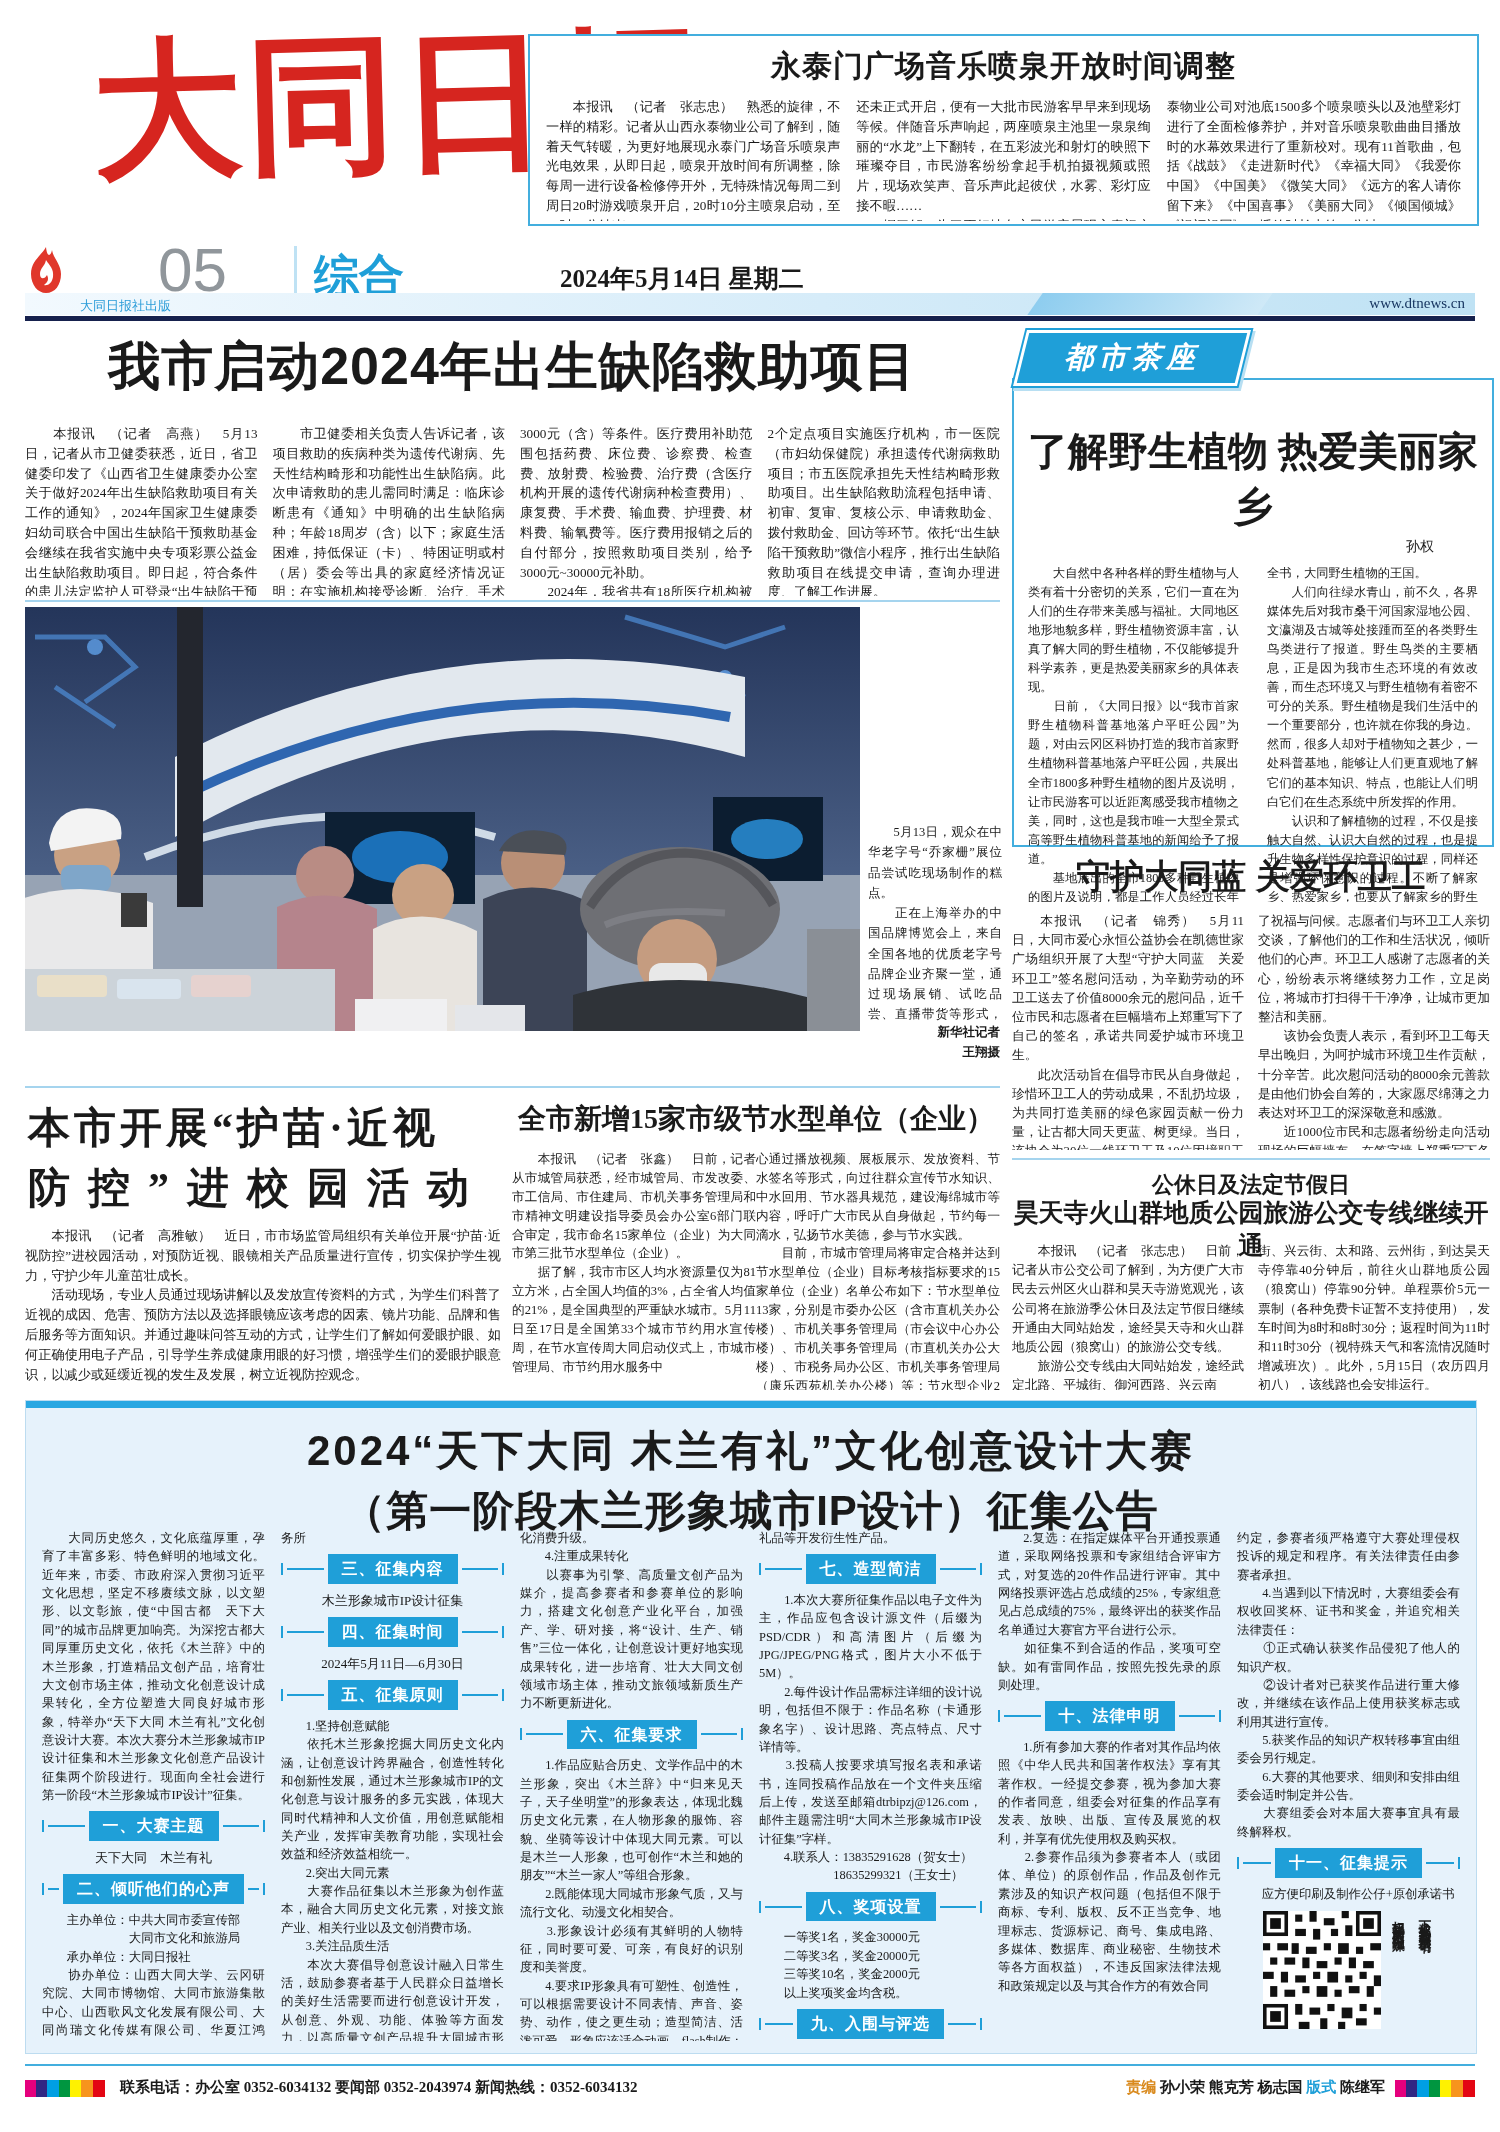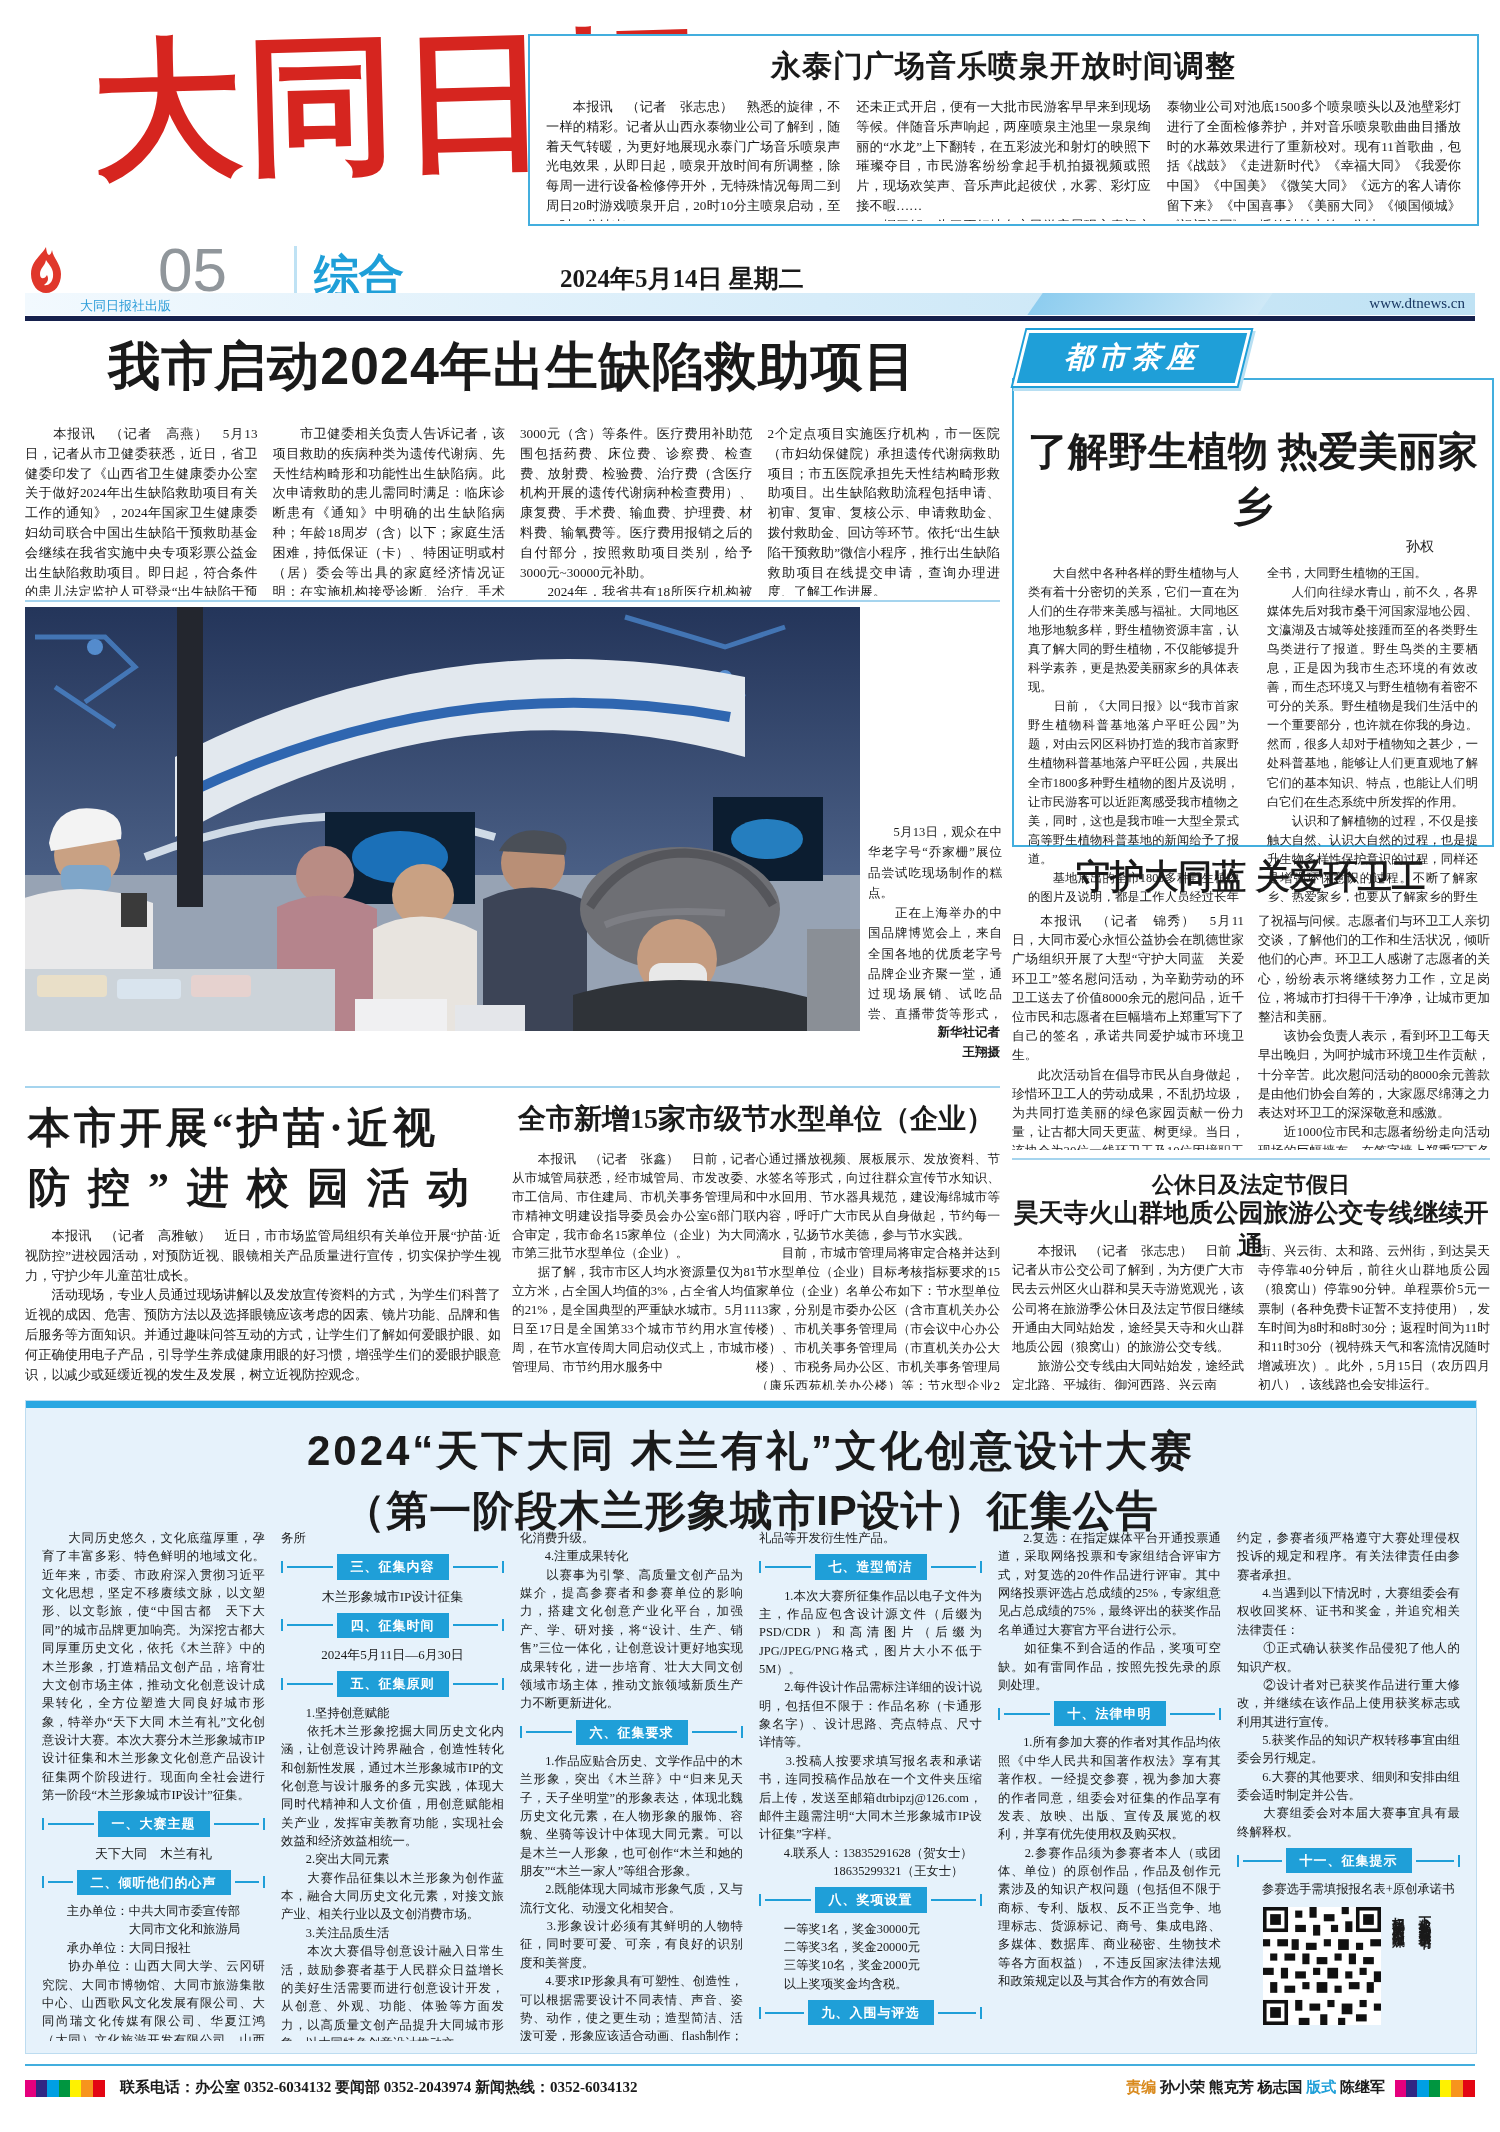--- a/index.html
+++ b/index.html
@@ -67,21 +67,21 @@
   
   .cbox{left:25px;top:1400px;width:1450px;height:652px;background:#e6f2fb;border:1px solid #bddcf0}
   .ctopbar{position:absolute;left:0;top:0;right:0;height:7px;background:#29a7e2}
   .ct1{margin-top:22px;text-align:center;font-size:42px;font-weight:900;letter-spacing:3px}
   .ct2{margin-top:4px;text-align:center;font-size:42px;font-weight:900;letter-spacing:1px}
   .ccols{position:absolute;left:16px;right:16px;top:128px;bottom:12px;display:flex;gap:16px}
   .ccol{flex:1;font-size:12.4px;line-height:1.48;overflow:hidden}
   .crow{display:flex;align-items:center;margin:7px 0;gap:4px}
   .ctick{width:2px;height:12px;background:#1f9fd8}
   .cline{flex:1;height:2px;background:#1f9fd8}
-  .clabel{background:#1f9fd8;color:#fff;font-weight:bold;font-size:13px;padding:3px 14px;letter-spacing:1px;
+  .clabel{background:#1f9fd8;color:#fff;font-weight:bold;font-size:16px;padding:3px 14px;letter-spacing:1px;
           font-family:"Liberation Sans","DejaVu Sans",sans-serif;white-space:nowrap}
   .ccenter{text-align:center;margin:4px 0;font-size:13px}
   .qr-row{display:flex;gap:8px;margin-top:8px;justify-content:center;align-items:flex-start}
   .qr-vtext{writing-mode:vertical-rl;font-size:12.5px;font-weight:bold;letter-spacing:2px;height:128px}
   
   .frule{left:25px;top:2064px;width:1450px;height:2px;background:#43aede}
   .rainbow{width:80px;height:17px;background:linear-gradient(90deg,#e5007d 0 14%,#312783 14% 28%,#009fe3 28% 42%,#009640 42% 56%,#fff200 56% 70%,#f7941d 70% 85%,#e30613 85% 100%)}
   .contact{left:120px;top:2078px;font-size:15px;font-weight:bold}
   .editors{right:115px;top:2078px;font-size:15px;font-weight:bold;white-space:nowrap}
   .lab-ed{color:#d98a1e}.lab-de{color:#1f9fd8}
@@ -374,21 +374,21 @@
 　　5.获奖作品的知识产权转移事宜由组委会另行规定。
 　　6.大赛的其他要求、细则和安排由组委会适时制定并公告。
 　　大赛组委会对本届大赛事宜具有最终解释权。</div>
         <div class="crow">
             <span class="ctick"></span>
             <span class="cline"></span>
             <span class="clabel">十一、征集提示</span>
             <span class="cline"></span>
             <span class="ctick"></span>
           </div>
-        <div class="jt">　　参赛选手需填报报名表+原创承诺书</div>
+        <div class="jt">　　应方便印刷及制作公仔+原创承诺书</div>
         <div class="qr-row">
           <svg width="118" height="118" viewBox="0 0 33 33" style="background:#fff">
             <g fill="#111">
               <rect x="0" y="0" width="7" height="7"></rect>
                 <rect x="26" y="0" width="7" height="7"></rect>
                 <rect x="0" y="26" width="7" height="7"></rect>
               <rect x="1" y="1" width="5" height="5" fill="#fff"></rect>
                 <rect x="27" y="1" width="5" height="5" fill="#fff"></rect>
                 <rect x="1" y="27" width="5" height="5" fill="#fff"></rect>
               <rect x="2" y="2" width="3" height="3"></rect>

